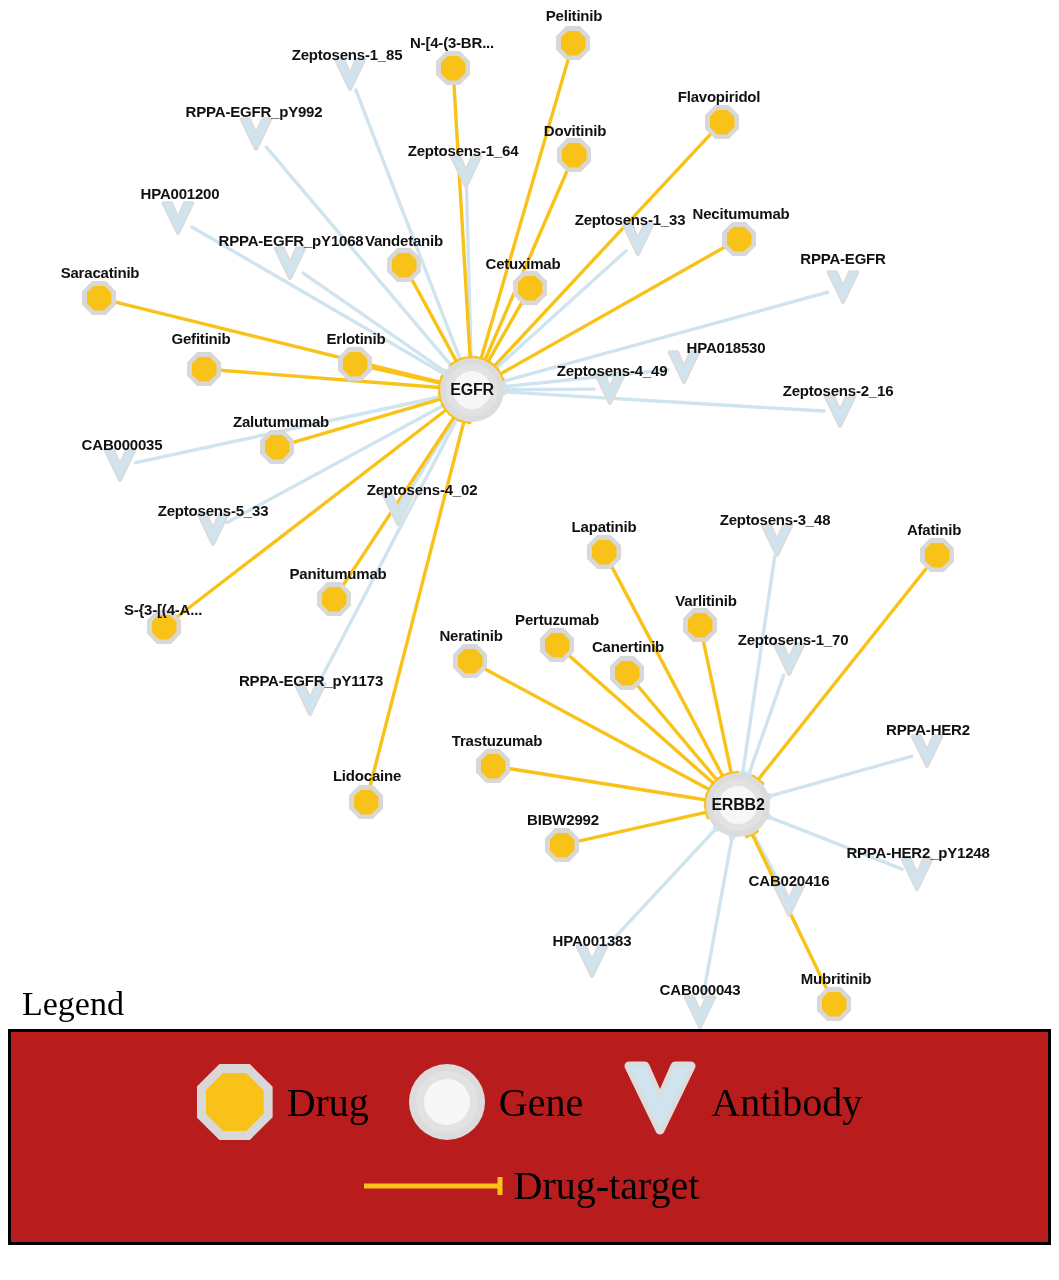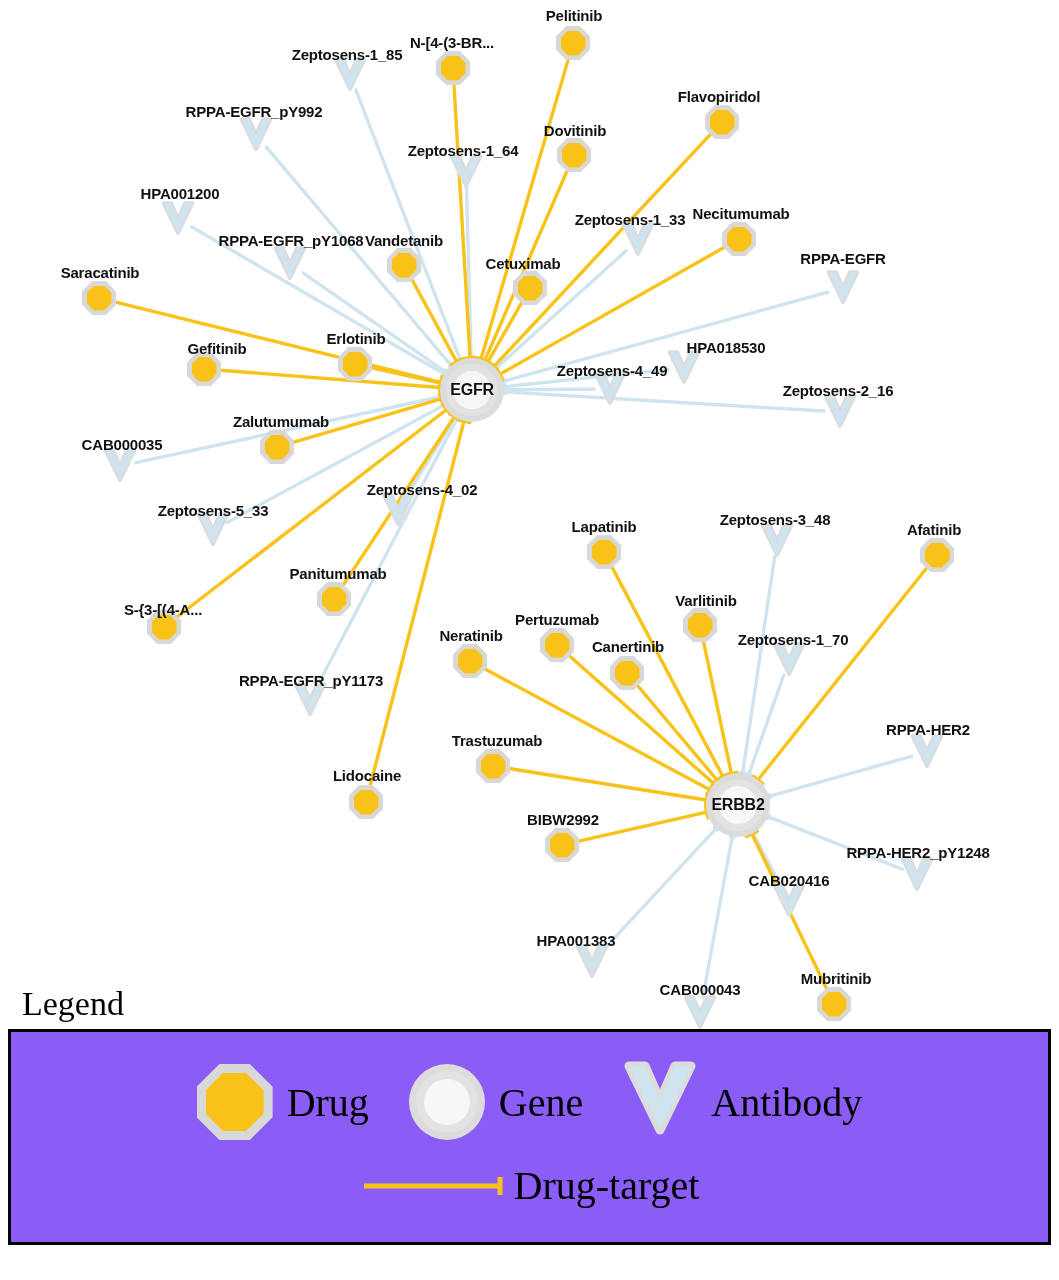--- a/index.html
+++ b/index.html
@@ -96,21 +96,21 @@
     font-size: 34px;
     color: #000;
     margin-left: 22px;
     margin-bottom: 6px;
   }
   #legend-box {
     margin: 0 8px;
     border: 3px solid #000;
     height: 210px;
     position: relative;
-    background: #8b5cf6;
+    background: #b91c1c;
   }
   .legend-row1 {
     display: flex;
     align-items: center;
     justify-content: center;
     gap: 40px;
     padding-top: 28px;
   }
   .legend-item {
     display: flex;
@@ -556,32 +556,32 @@
       <div class="node-label" style="left: 838px; top: 390px;">Zeptosens-2_16</div>
       <div class="node-label" style="left: 122px; top: 444px;">CAB000035</div>
       <div class="node-label" style="left: 398px; top: 489px; margin-left: 24px;">Zeptosens-4_02</div>
       <div class="node-label" style="left: 213px; top: 510px;">Zeptosens-5_33</div>
       <div class="node-label" style="left: 775px; top: 519px;">Zeptosens-3_48</div>
       <div class="node-label" style="left: 793px; top: 639px;">Zeptosens-1_70</div>
       <div class="node-label" style="left: 311px; top: 680px;">RPPA-EGFR_pY1173</div>
       <div class="node-label" style="left: 928px; top: 729px;">RPPA-HER2</div>
       <div class="node-label" style="left: 918px; top: 852px;">RPPA-HER2_pY1248</div>
       <div class="node-label" style="left: 789px; top: 880px;">CAB020416</div>
-      <div class="node-label" style="left: 576px; top: 940px;">HPA001383</div>
+      <div class="node-label" style="left: 592px; top: 940px;">HPA001383</div>
       <div class="node-label" style="left: 700px; top: 989px;">CAB000043</div>
       <div class="node-label" style="left: 574px; top: 15px;">Pelitinib</div>
       <div class="node-label" style="left: 452px; top: 42px;">N-[4-(3-BR...</div>
       <div class="node-label" style="left: 719px; top: 96px;">Flavopiridol</div>
       <div class="node-label" style="left: 575px; top: 130px;">Dovitinib</div>
       <div class="node-label" style="left: 741px; top: 213px;">Necitumumab</div>
       <div class="node-label" style="left: 404px; top: 240px;">Vandetanib</div>
       <div class="node-label" style="left: 523px; top: 263px;">Cetuximab</div>
       <div class="node-label" style="left: 100px; top: 272px;">Saracatinib</div>
       <div class="node-label" style="left: 356px; top: 338px;">Erlotinib</div>
-      <div class="node-label" style="left: 201px; top: 348px; margin-left: 16px;">Gefitinib</div>
+      <div class="node-label" style="left: 201px; top: 338px;">Gefitinib</div>
       <div class="node-label" style="left: 281px; top: 421px;">Zalutumumab</div>
       <div class="node-label" style="left: 934px; top: 529px;">Afatinib</div>
       <div class="node-label" style="left: 604px; top: 526px;">Lapatinib</div>
       <div class="node-label" style="left: 706px; top: 600px;">Varlitinib</div>
       <div class="node-label" style="left: 338px; top: 573px;">Panitumumab</div>
       <div class="node-label" style="left: 163px; top: 609px;">S-{3-[(4-A...</div>
       <div class="node-label" style="left: 557px; top: 619px;">Pertuzumab</div>
       <div class="node-label" style="left: 628px; top: 646px;">Canertinib</div>
       <div class="node-label" style="left: 471px; top: 635px;">Neratinib</div>
       <div class="node-label" style="left: 497px; top: 740px;">Trastuzumab</div>

